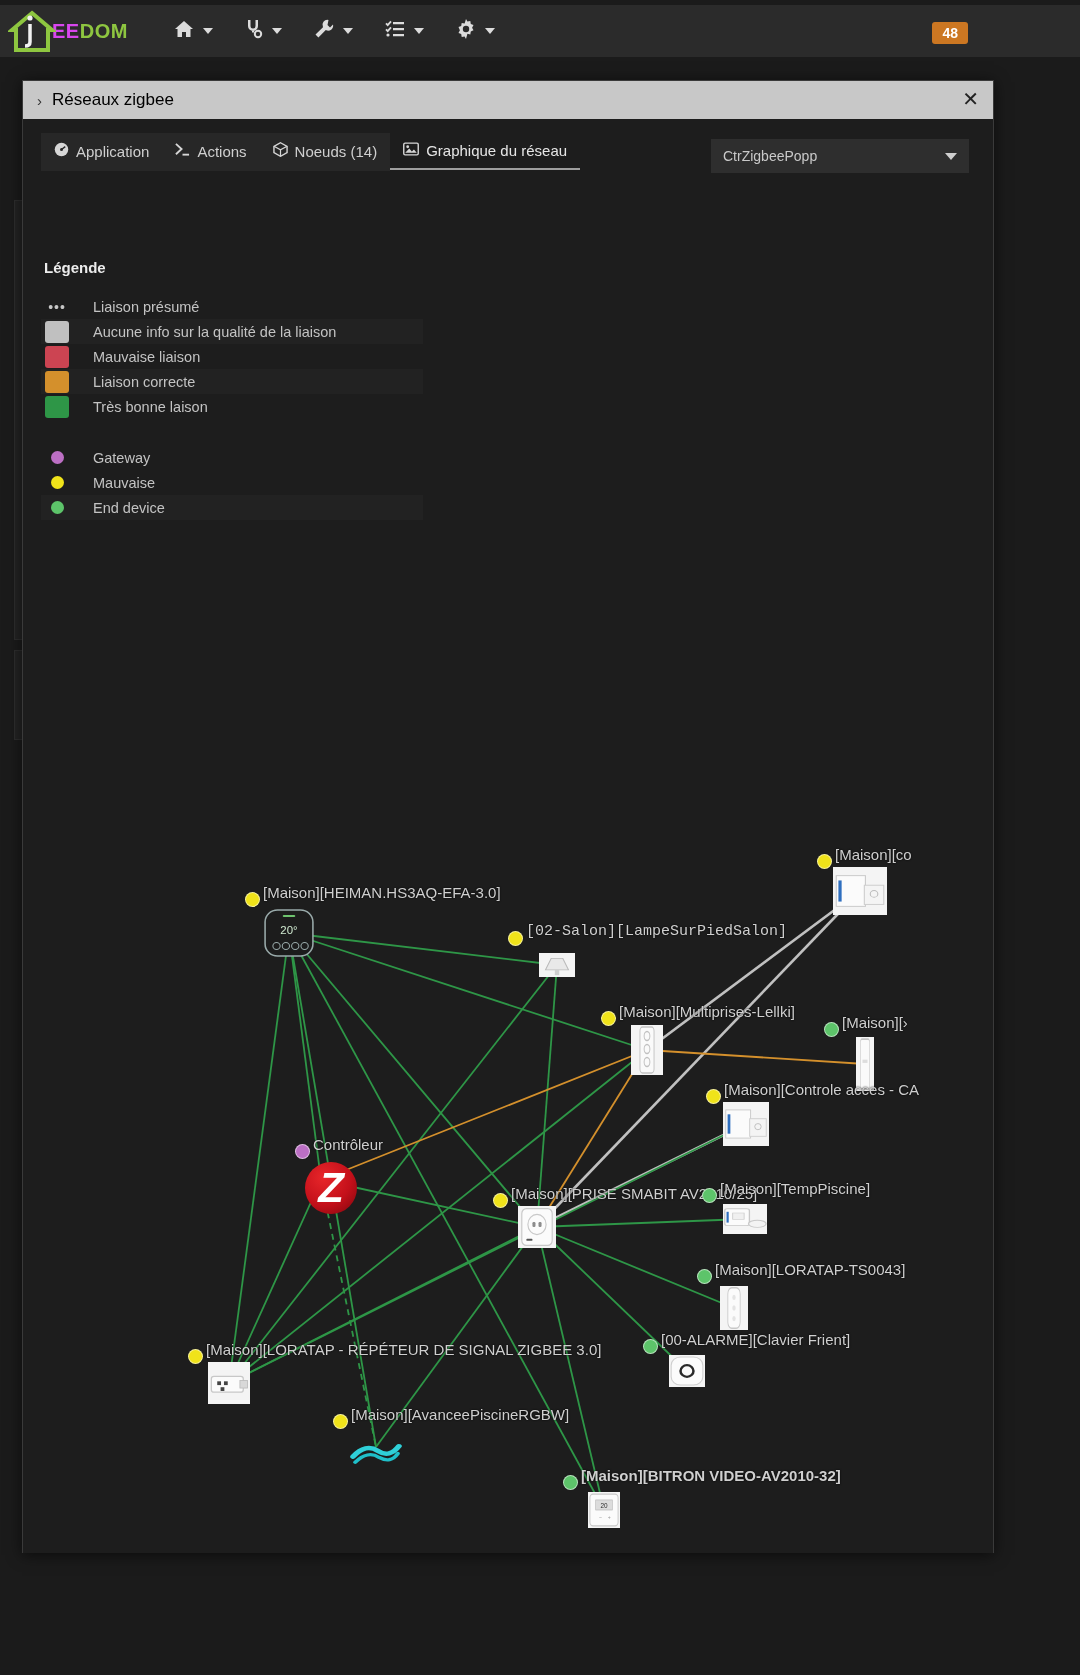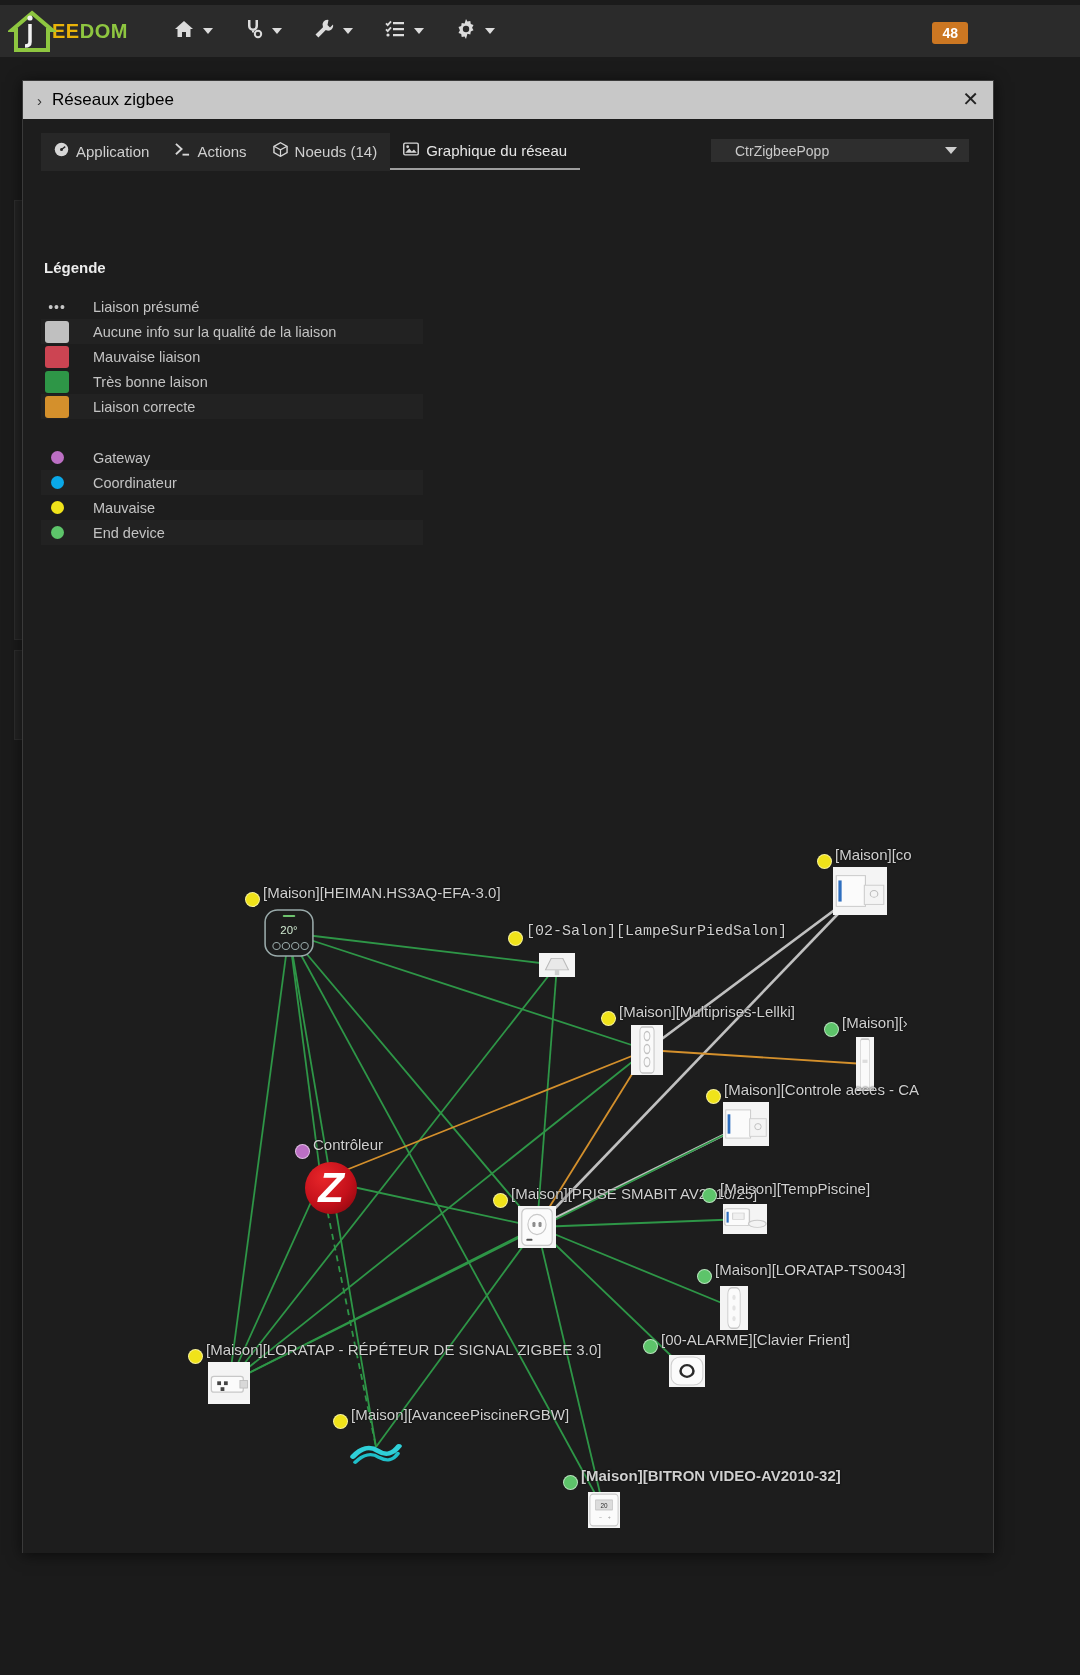--- a/index.html
+++ b/index.html
@@ -14,21 +14,21 @@
 
   
   .navbar {
     position: absolute; left: 0; top: 5px; width: 1080px; height: 52px;
     background: #2b2b2b; display: flex; align-items: center;
   }
   .brand { display: flex; align-items: center; margin-left: 8px; gap: 0px; }
   .brand-mark { position: relative; width: 48px; height: 42px; }
   .brand-mark svg { display:block; }
   .brand-text { font-size: 20px; font-weight: bold; letter-spacing: .5px; margin-left:-4px; }
-  .brand-text .w { color: #eab308; }
+  .brand-text .w { color: #d946ef; }
   .brand-text .g { color: #8ec640; }
 
   .nav-items { display: flex; align-items: center; gap: 0px; margin-left: 30px; }
   .nav-item {
     display: flex; align-items: center; gap: 9px;
     padding: 8px 16px; color: #d8d8d8; cursor: pointer;
   }
   .nav-item svg { fill: #dcdcdc; }
   .caret {
     width: 0; height: 0; border-left: 5px solid transparent;
@@ -71,23 +71,23 @@
   .tabs { display: flex; align-items: flex-start; }
   .tab {
     display: flex; align-items: center; gap: 7px;
     padding: 9px 13px; color: #cfcfcf; font-size: 15px; cursor: pointer;
     background: #272727; border-bottom: 2px solid transparent;
   }
   .tab.active { background: #1d1d1d; border-bottom: 2px solid #9e9e9e; color: #e6e6e6; }
   .tab svg { fill: #d6d6d6; }
 
   .ctrl-select {
-    position: absolute; right: 24px; top: 20px; width: 258px; height: 23px;
+    position: absolute; right: 24px; top: 20px; width: 258px; height: 34px;
     background: #2e2e2e; color: #c9c9c9; font-size: 14px;
-    display: flex; align-items: center; padding: 0 24px; cursor: pointer;
+    display: flex; align-items: center; padding: 0 12px; cursor: pointer;
   }
   .ctrl-select .sel-caret {
     position: absolute; right: 12px; width: 0; height: 0;
     border-left: 6px solid transparent; border-right: 6px solid transparent;
     border-top: 7px solid #cfcfcf;
   }
 
   
   .legend { position: absolute; left: 18px; top: 140px; width: 382px; }
   .legend-title { color: #ececec; font-size: 15px; font-weight: bold; margin: 0 0 18px 3px; }
@@ -427,43 +427,37 @@
               <span class="legend-label">Liaison présumé</span>
             </div>
             <div class="legend-row striped">
               <span class="legend-swatch" style="background:#c0c0c0"></span>
               <span class="legend-label">Aucune info sur la qualité de la liaison</span>
             </div>
             <div class="legend-row">
               <span class="legend-swatch" style="background:#cc4452"></span>
               <span class="legend-label">Mauvaise liaison</span>
             </div>
+            <div class="legend-row striped">
+              <span class="legend-swatch" style="background:#d4902c"></span>
+              <span class="legend-label">Liaison correcte</span>
+            </div>
             <div class="legend-row">
               <span class="legend-swatch" style="background:#2e9647"></span>
               <span class="legend-label">Très bonne laison</span>
-            </div>
-            <div class="legend-row striped">
-              <span class="legend-swatch" style="background:#d4902c"></span>
-              <span class="legend-label">Liaison correcte</span>
             </div>
           </div>
         <div class="legend-gap"></div>
         <div id="legend-nodes">
             <div class="legend-row">
               <span class="legend-dot-wrap">
                 <span class="legend-dot" style="background:#bc6fc4"></span>
               </span>
               <span class="legend-label">Gateway</span>
             </div>
-            <div class="legend-row striped">
-              <span class="legend-dot-wrap">
-                <span class="legend-dot" style="background:#0aa8e8"></span>
-              </span>
-              <span class="legend-label">Coordinateur</span>
-            </div>
             <div class="legend-row">
               <span class="legend-dot-wrap">
                 <span class="legend-dot" style="background:#f0e31a"></span>
               </span>
               <span class="legend-label">Mauvaise</span>
             </div>
             <div class="legend-row striped">
               <span class="legend-dot-wrap">
                 <span class="legend-dot" style="background:#5dc46a"></span>
               </span>

